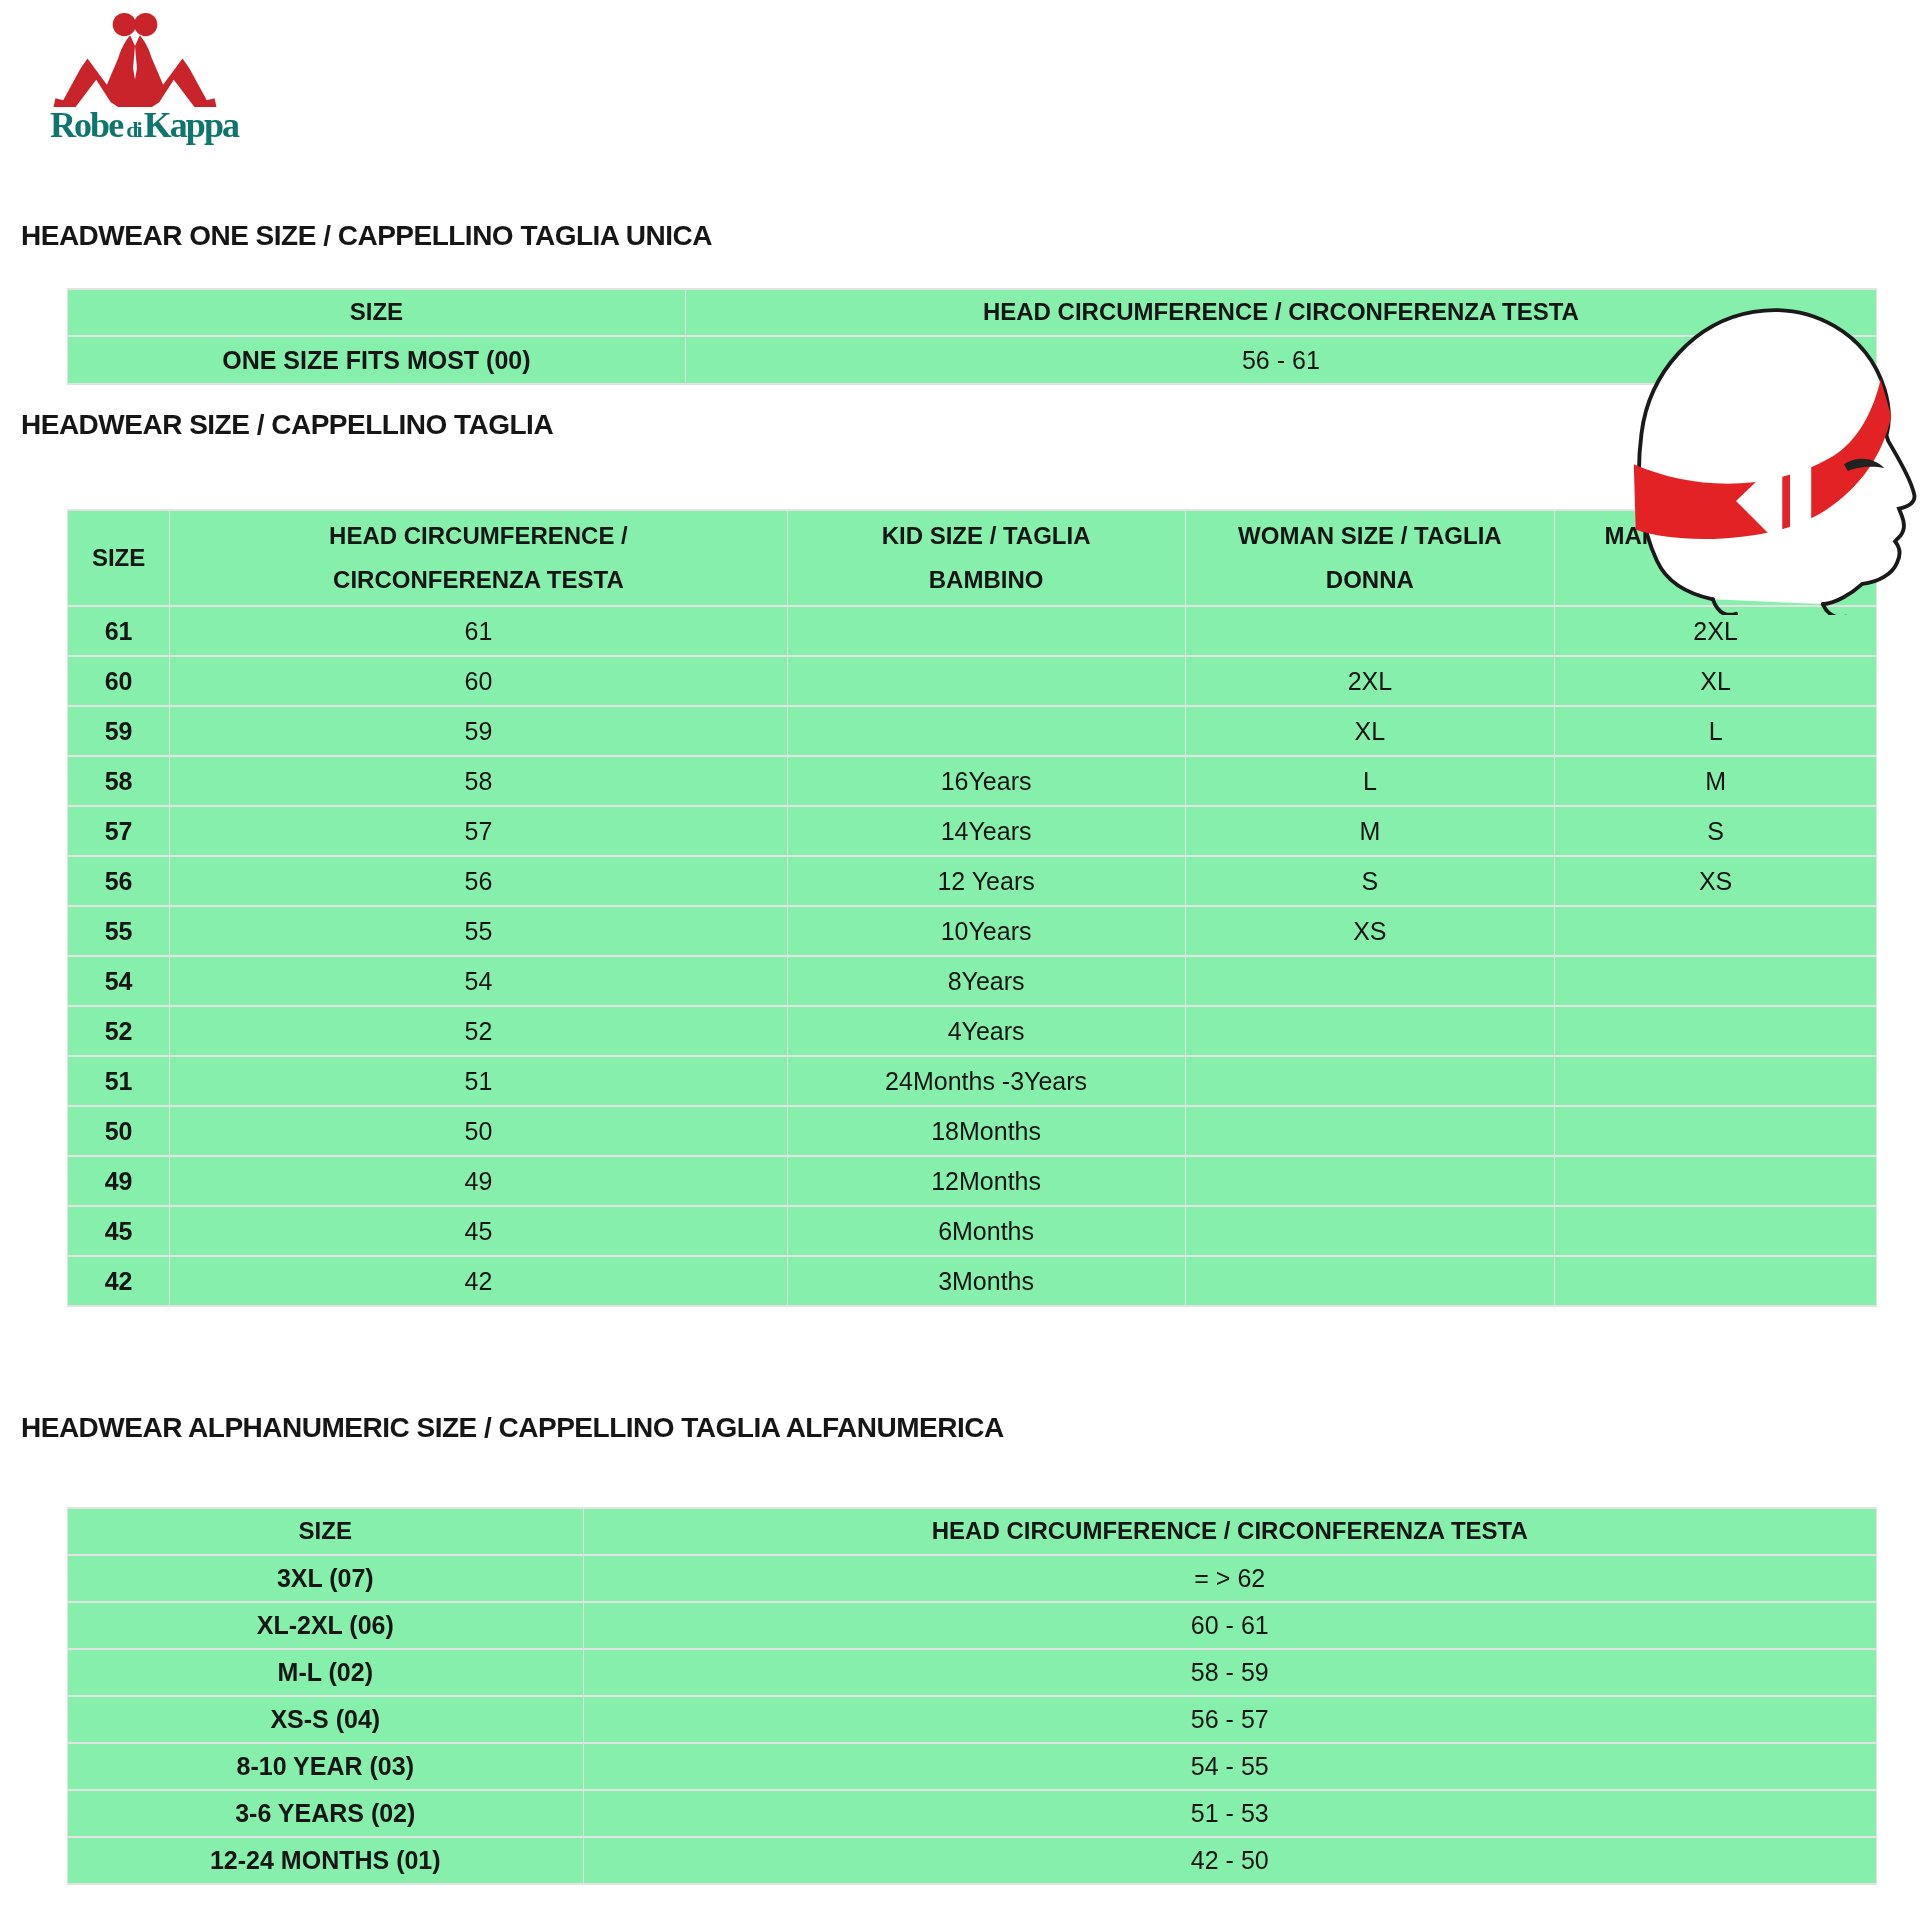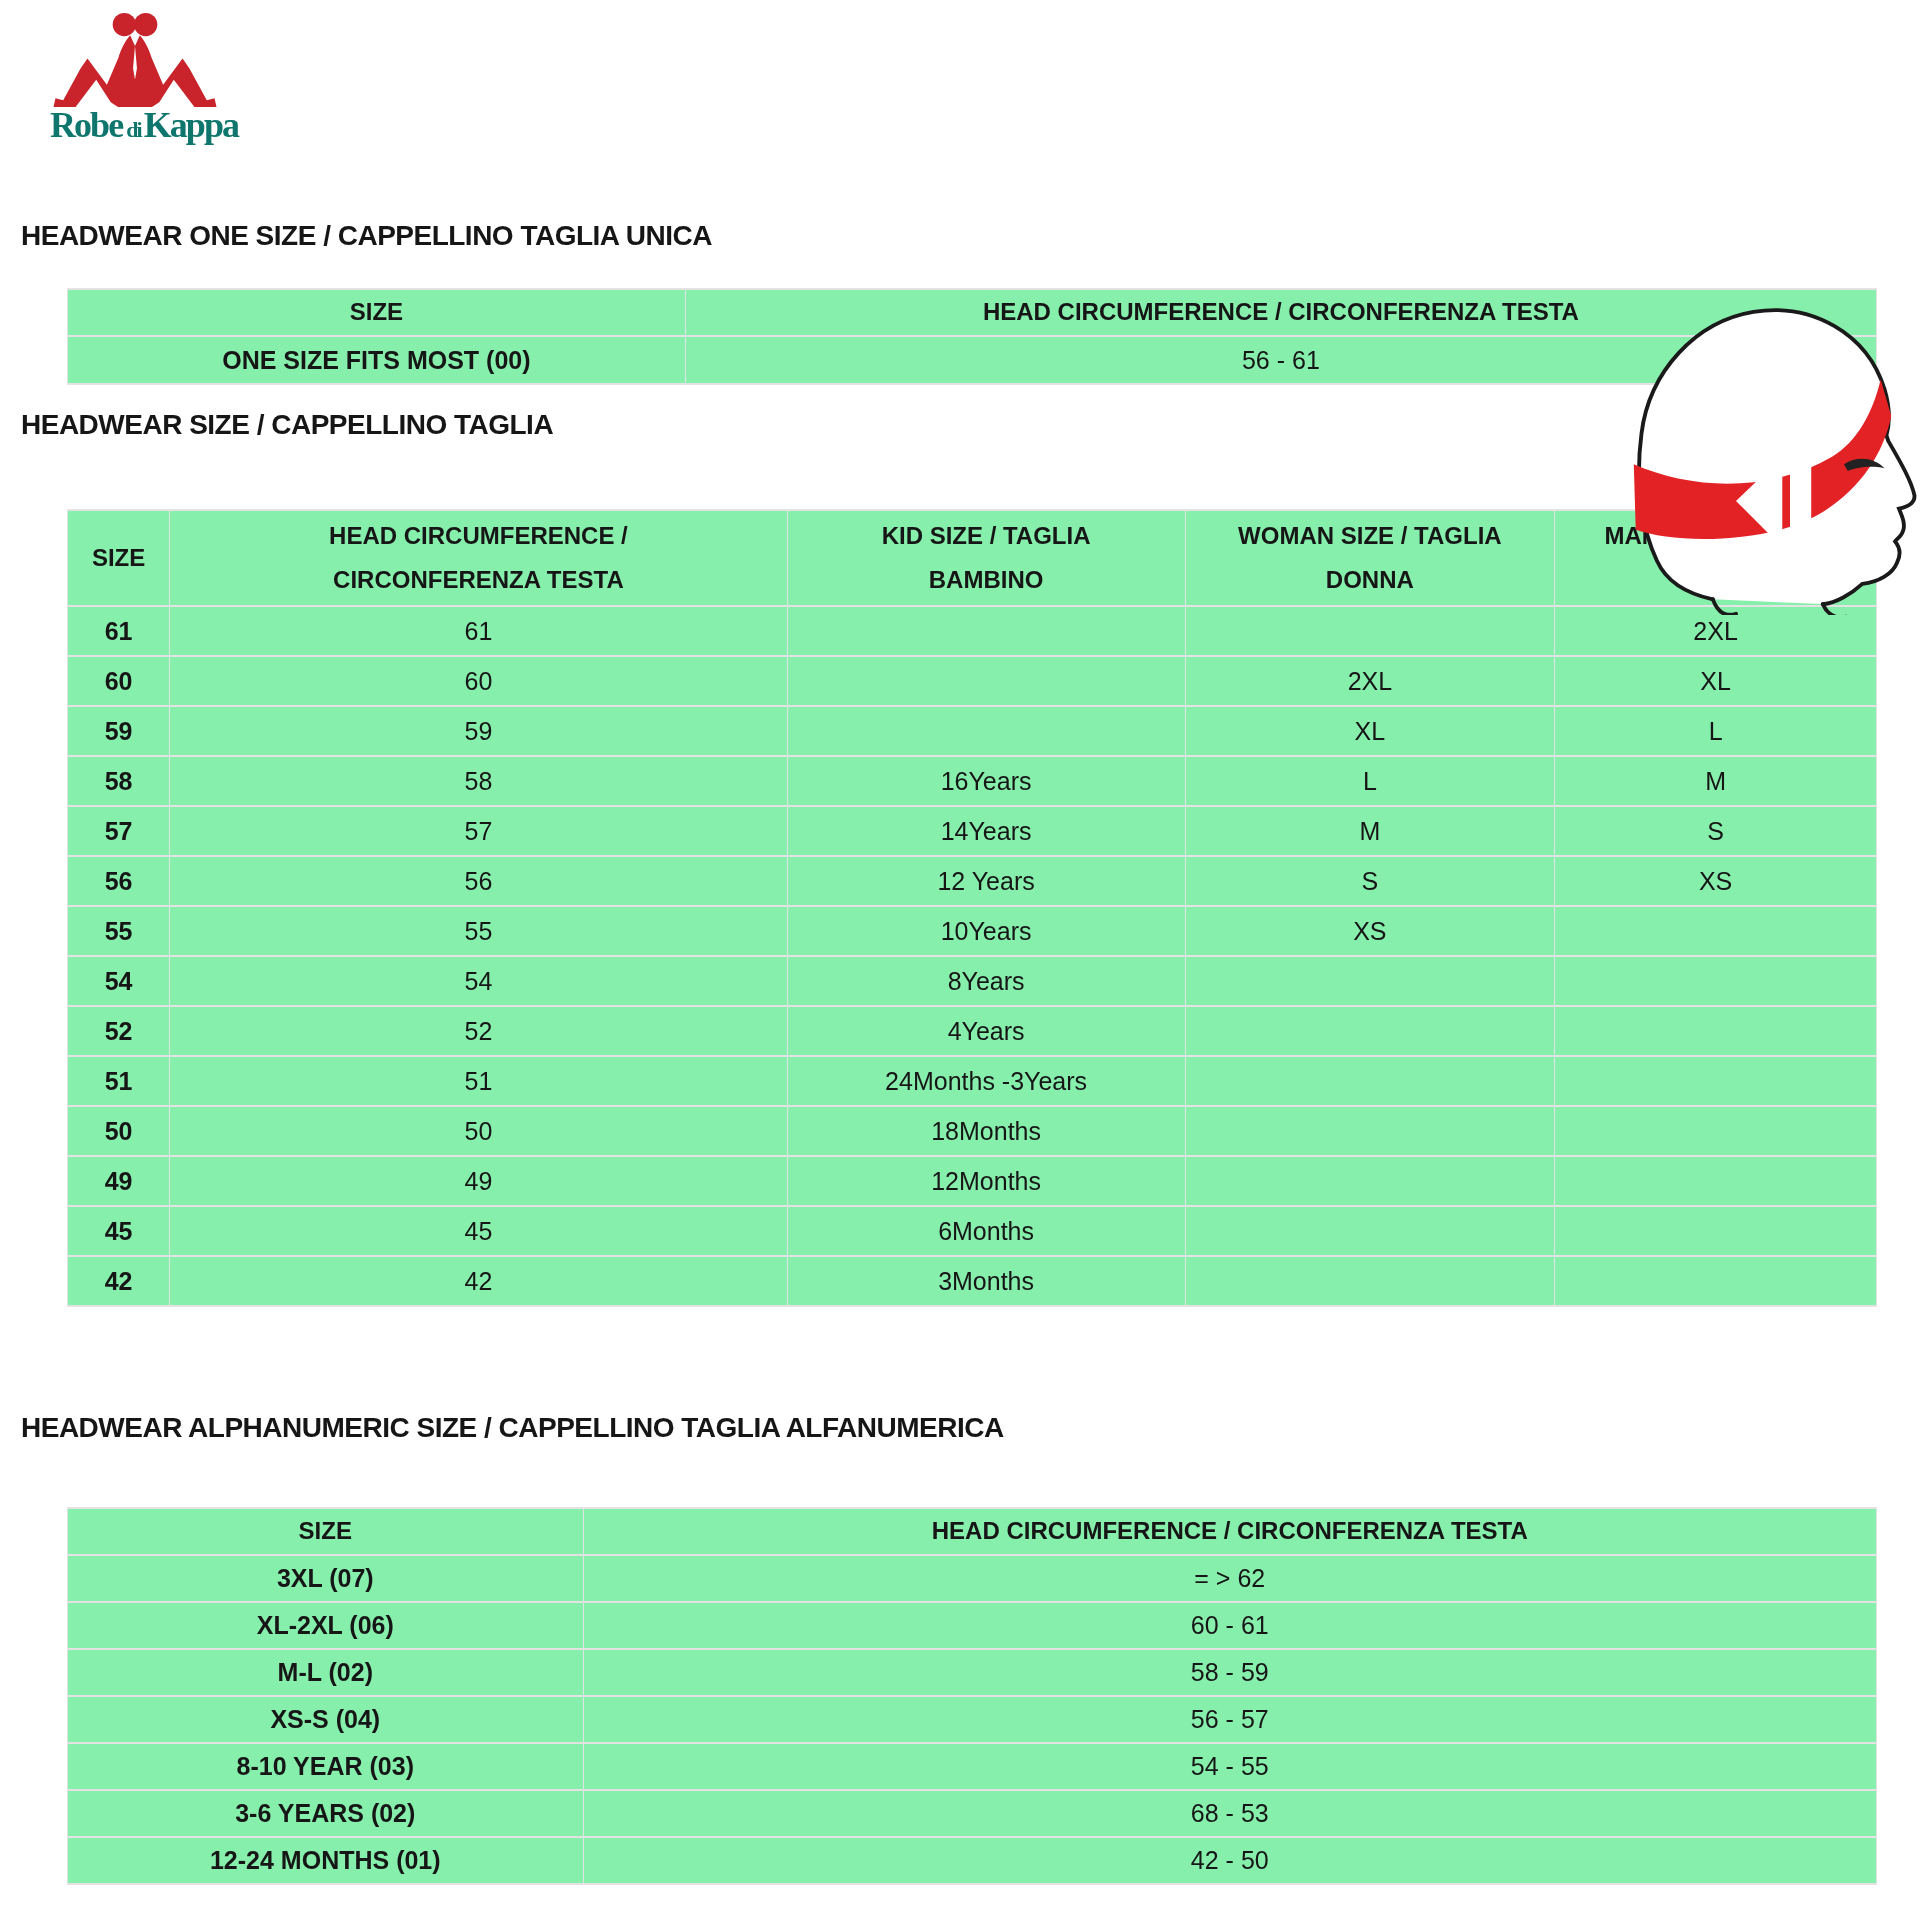--- a/index.html
+++ b/index.html
@@ -241,21 +241,21 @@
         <tr>
           <td>XS-S (04)</td>
           <td>56 - 57</td>
         </tr>
         <tr>
           <td>8-10 YEAR (03)</td>
           <td>54 - 55</td>
         </tr>
         <tr>
           <td>3-6 YEARS (02)</td>
-          <td>68 - 53</td>
+          <td>51 - 53</td>
         </tr>
         <tr>
           <td>12-24 MONTHS (01)</td>
           <td>42 - 50</td>
         </tr>
       </tbody>
   </table>
 
   <div class="head-illu">
     <svg width="297" height="340" viewBox="0 0 308 352">

